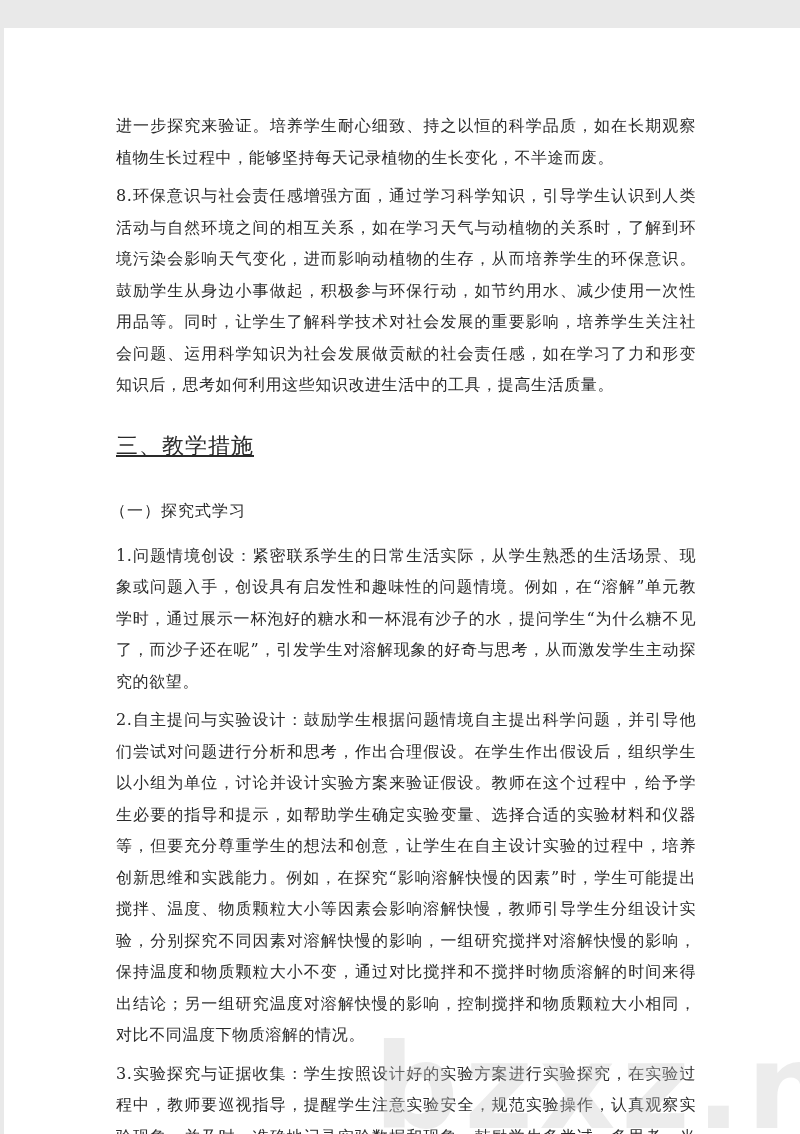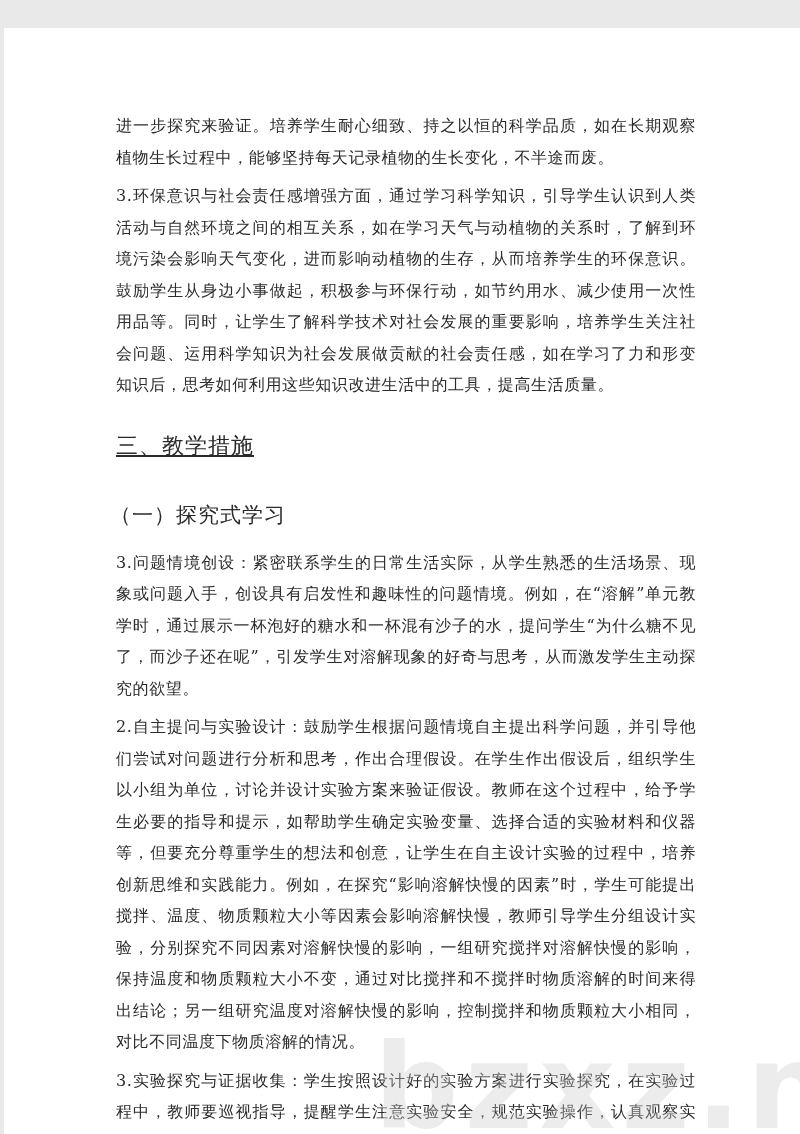--- a/index.html
+++ b/index.html
@@ -34,21 +34,21 @@
       font-weight: normal;
       font-size: 22px;
       margin: 30px 0 0 0;
       letter-spacing: 1px;
       color: #2a2a2a;
       text-decoration: underline;
     }
     h3.subsection {
       font-family: Liberation Serif, serif;
       font-weight: normal;
-      font-size: 21px;
+      font-size: 16px;
       margin: 40px 0 18px -6px;
       letter-spacing: 1px;
       color: #2a2a2a;
     }
     .watermark {
       position: absolute; left: 370px; top: 1000px;
       font-family: "DejaVu Sans", "Liberation Sans", sans-serif;
       font-weight: bold;
       font-size: 118px;
       color: rgba(200,200,200,0.35);
@@ -56,23 +56,23 @@
       pointer-events: none;
       line-height: 1;
     }
   </style>
 </head>
 <body>
 
 <div class="page">
   <div class="content">
     <p class="para">进一步探究来验证。培养学生耐心细致、持之以恒的科学品质，如在长期观察植物生长过程中，能够坚持每天记录植物的生长变化，不半途而废。</p>
-    <p class="para">3.环保意识与社会责任感增强方面，通过学习科学知识，引导学生认识到人类活动与自然环境之间的相互关系，如在学习天气与动植物的关系时，了解到环境污染会影响天气变化，进而影响动植物的生存，从而培养学生的环保意识。鼓励学生从身边小事做起，积极参与环保行动，如节约用水、减少使用一次性用品等。同时，让学生了解科学技术对社会发展的重要影响，培养学生关注社会问题、运用科学知识为社会发展做贡献的社会责任感，如在学习了力和形变知识后，思考如何利用这些知识改进生活中的工具，提高生活质量。</p>
+    <p class="para">8.环保意识与社会责任感增强方面，通过学习科学知识，引导学生认识到人类活动与自然环境之间的相互关系，如在学习天气与动植物的关系时，了解到环境污染会影响天气变化，进而影响动植物的生存，从而培养学生的环保意识。鼓励学生从身边小事做起，积极参与环保行动，如节约用水、减少使用一次性用品等。同时，让学生了解科学技术对社会发展的重要影响，培养学生关注社会问题、运用科学知识为社会发展做贡献的社会责任感，如在学习了力和形变知识后，思考如何利用这些知识改进生活中的工具，提高生活质量。</p>
 
     <h2 class="section">三、教学措施</h2>
     <h3 class="subsection">（一）探究式学习</h3>
 
-    <p class="para">3.问题情境创设：紧密联系学生的日常生活实际，从学生熟悉的生活场景、现象或问题入手，创设具有启发性和趣味性的问题情境。例如，在“溶解”单元教学时，通过展示一杯泡好的糖水和一杯混有沙子的水，提问学生“为什么糖不见了，而沙子还在呢”，引发学生对溶解现象的好奇与思考，从而激发学生主动探究的欲望。</p>
+    <p class="para">1.问题情境创设：紧密联系学生的日常生活实际，从学生熟悉的生活场景、现象或问题入手，创设具有启发性和趣味性的问题情境。例如，在“溶解”单元教学时，通过展示一杯泡好的糖水和一杯混有沙子的水，提问学生“为什么糖不见了，而沙子还在呢”，引发学生对溶解现象的好奇与思考，从而激发学生主动探究的欲望。</p>
     <p class="para">2.自主提问与实验设计：鼓励学生根据问题情境自主提出科学问题，并引导他们尝试对问题进行分析和思考，作出合理假设。在学生作出假设后，组织学生以小组为单位，讨论并设计实验方案来验证假设。教师在这个过程中，给予学生必要的指导和提示，如帮助学生确定实验变量、选择合适的实验材料和仪器等，但要充分尊重学生的想法和创意，让学生在自主设计实验的过程中，培养创新思维和实践能力。例如，在探究“影响溶解快慢的因素”时，学生可能提出搅拌、温度、物质颗粒大小等因素会影响溶解快慢，教师引导学生分组设计实验，分别探究不同因素对溶解快慢的影响，一组研究搅拌对溶解快慢的影响，保持温度和物质颗粒大小不变，通过对比搅拌和不搅拌时物质溶解的时间来得出结论；另一组研究温度对溶解快慢的影响，控制搅拌和物质颗粒大小相同，对比不同温度下物质溶解的情况。</p>
     <p class="para">3.实验探究与证据收集：学生按照设计好的实验方案进行实验探究，在实验过程中，教师要巡视指导，提醒学生注意实验安全，规范实验操作，认真观察实验现象，并及时、准确地记录实验数据和现象。鼓励学生多尝试、多思考，当实验结果与预期不一致时，引导学生分析原因，重新设计实验或进行进一步探究。例如，在“水能溶解哪些物质”的实验中，学生将盐、糖、面粉、沙子等分别放入水中，</p>
   </div>
   <div class="watermark">bzxz.net</div>
 </div>
 
 </body></html>

